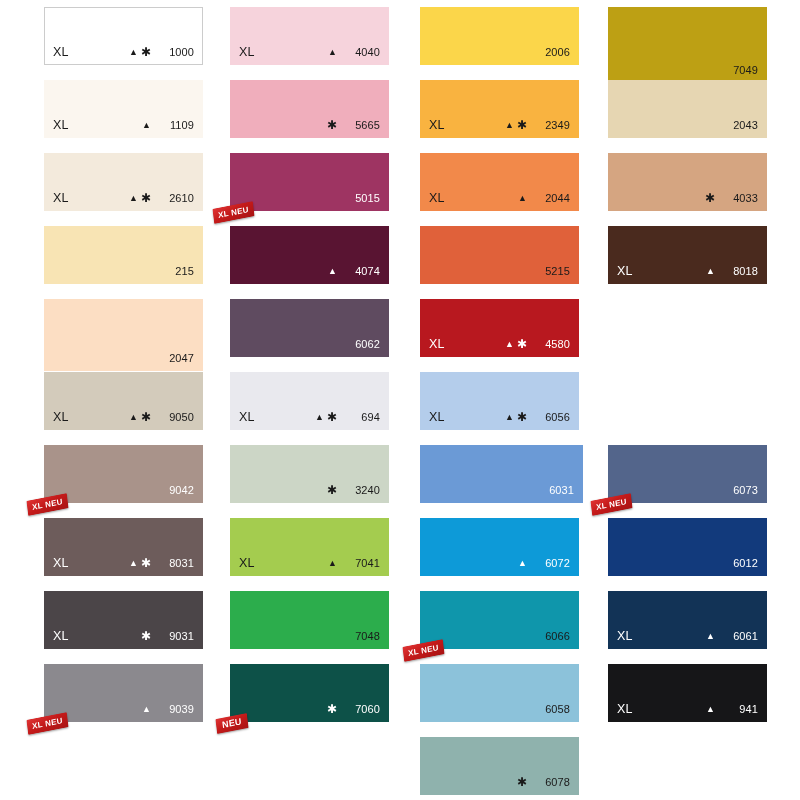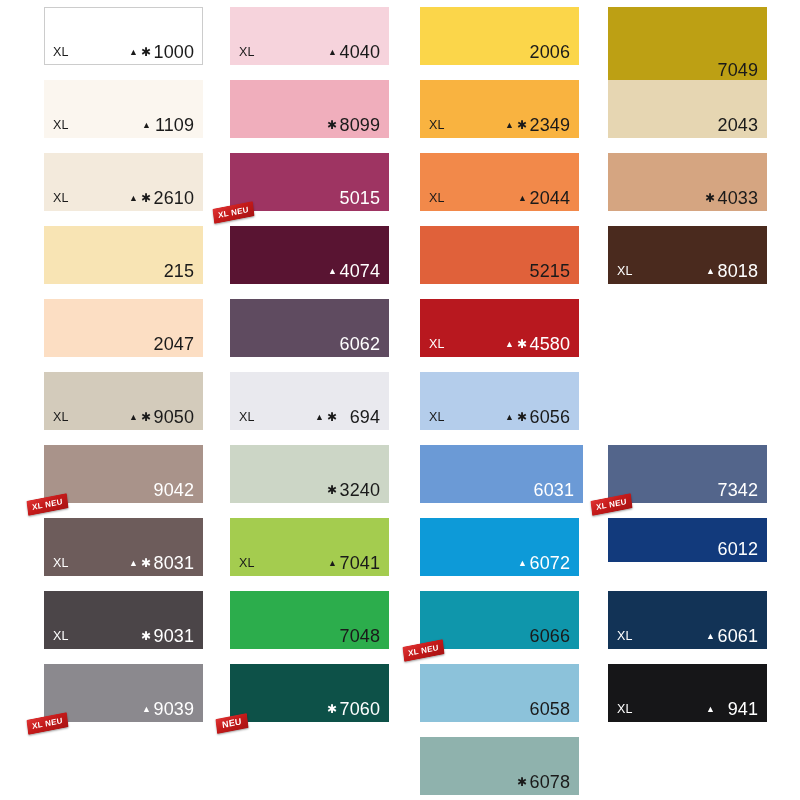--- a/index.html
+++ b/index.html
@@ -67,21 +67,21 @@
     font-size: 9px;
     line-height: 16px;
   }
   .mark-star {
     font-size: 12px;
     line-height: 16px;
   }
   .code {
     position: absolute;
     right: 9px;
-    font-size: 18px;
+    font-size: 11px;
     text-align: right;
   }
   .dark-text { color: #1a1a1a; }
   .light-text { color: #ffffff; }
 
   .neu-badge {
     position: absolute;
     left: -17px;
     bottom: -9px;
     background: #cc1f1f;
@@ -140,21 +140,21 @@
         </span>
         <span class="code">2610</span>
       </div>
     </div>
     <div class="swatch" style="left: 44px; top: 226px; width: 159px; height: 58px;">
       <div class="fill" style="background: rgb(248, 228, 180);"></div>
       <div class="labels dark-text">
         <span class="code">215</span>
       </div>
     </div>
-    <div class="swatch" style="left: 44px; top: 299px; width: 159px; height: 58px;">
+    <div class="swatch" style="left: 44px; top: 299px; width: 159px; height: 72px;">
       <div class="fill" style="background: rgb(252, 222, 195);"></div>
       <div class="labels dark-text">
         <span class="code">2047</span>
       </div>
     </div>
     <div class="swatch" style="left: 44px; top: 372px; width: 159px; height: 58px;">
       <div class="fill" style="background: rgb(211, 203, 187);"></div>
       <div class="labels dark-text">
         <span class="xl">XL</span>
         <span class="marks">
@@ -211,21 +211,21 @@
         </span>
         <span class="code">4040</span>
       </div>
     </div>
     <div class="swatch" style="left: 230px; top: 80px; width: 159px; height: 58px;">
       <div class="fill" style="background: rgb(240, 174, 188);"></div>
       <div class="labels dark-text">
         <span class="marks">
           <span class="mark-star">✱</span>
         </span>
-        <span class="code">8099</span>
+        <span class="code">5665</span>
       </div>
     </div>
     <div class="swatch" style="left: 230px; top: 153px; width: 159px; height: 58px;">
       <div class="fill" style="background: rgb(158, 52, 98);"></div>
       <div class="labels light-text">
         <span class="code">5015</span>
       </div>
       <div class="neu-badge">XL NEU</div>
     </div>
     <div class="swatch" style="left: 230px; top: 226px; width: 159px; height: 58px;">
@@ -408,25 +408,25 @@
         <span class="xl">XL</span>
         <span class="marks">
           <span class="mark-tri">▲</span>
         </span>
         <span class="code">8018</span>
       </div>
     </div>
     <div class="swatch" style="left: 608px; top: 445px; width: 159px; height: 58px;">
       <div class="fill" style="background: rgb(83, 101, 139);"></div>
       <div class="labels light-text">
-        <span class="code">7342</span>
+        <span class="code">6073</span>
       </div>
       <div class="neu-badge">XL NEU</div>
     </div>
-    <div class="swatch" style="left: 608px; top: 518px; width: 159px; height: 44px;">
+    <div class="swatch" style="left: 608px; top: 518px; width: 159px; height: 58px;">
       <div class="fill" style="background: rgb(18, 58, 124);"></div>
       <div class="labels light-text">
         <span class="code">6012</span>
       </div>
     </div>
     <div class="swatch" style="left: 608px; top: 591px; width: 159px; height: 58px;">
       <div class="fill" style="background: rgb(18, 51, 86);"></div>
       <div class="labels light-text">
         <span class="xl">XL</span>
         <span class="marks">

